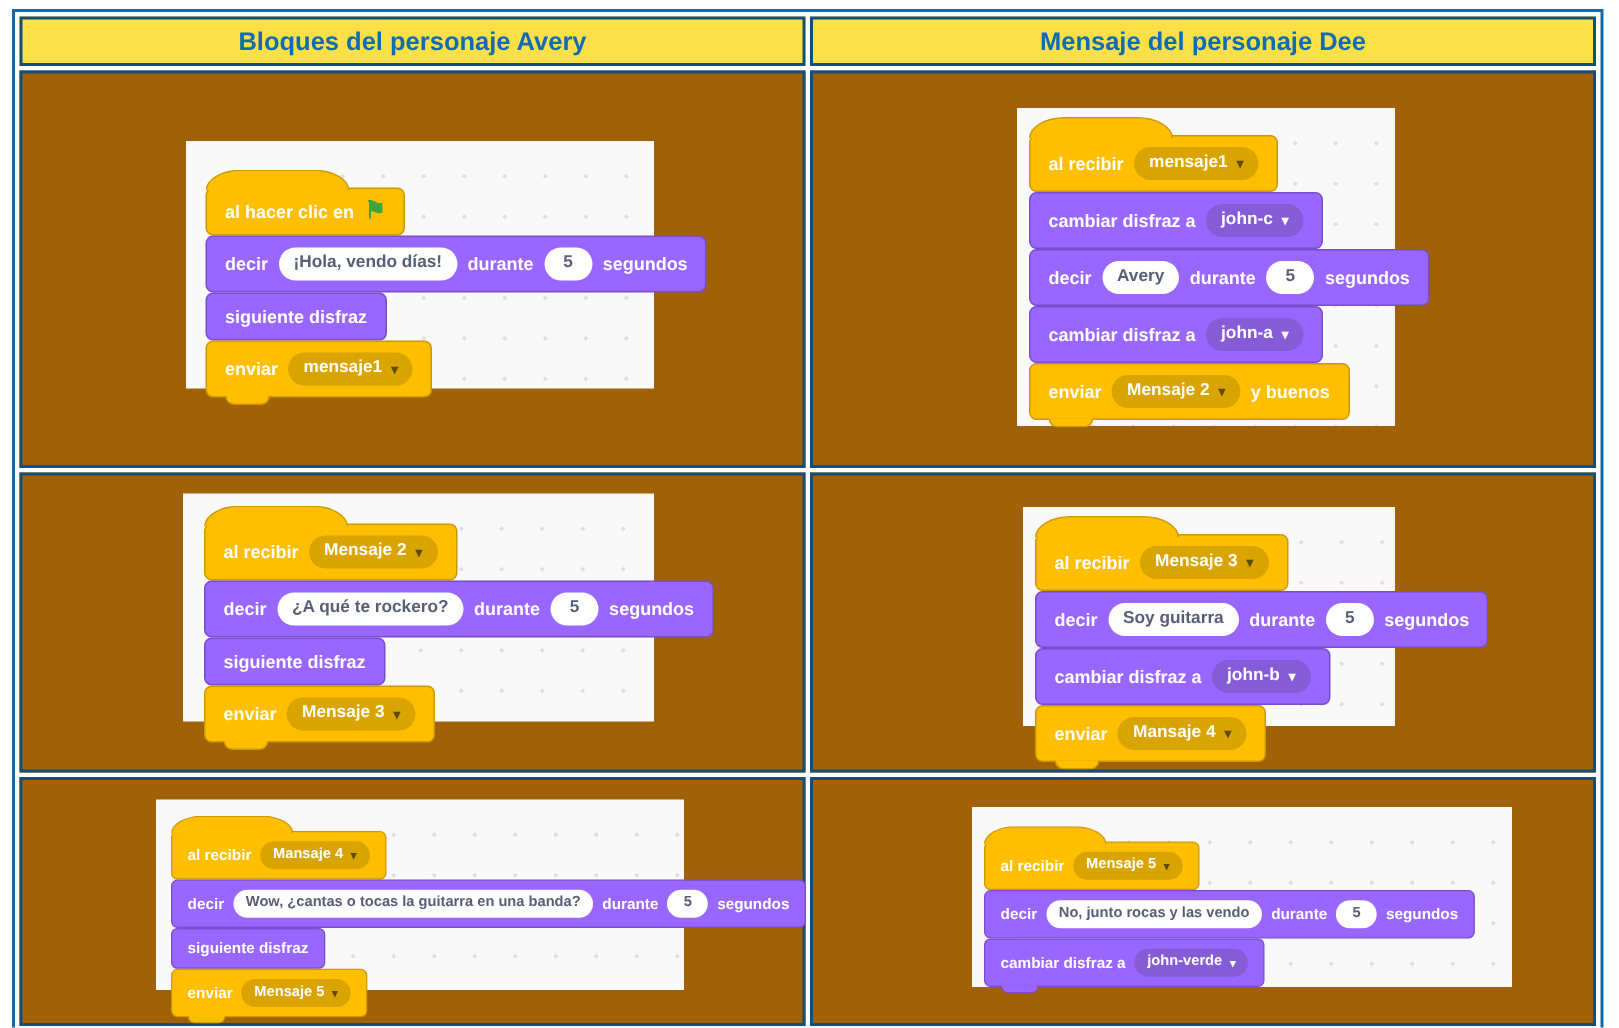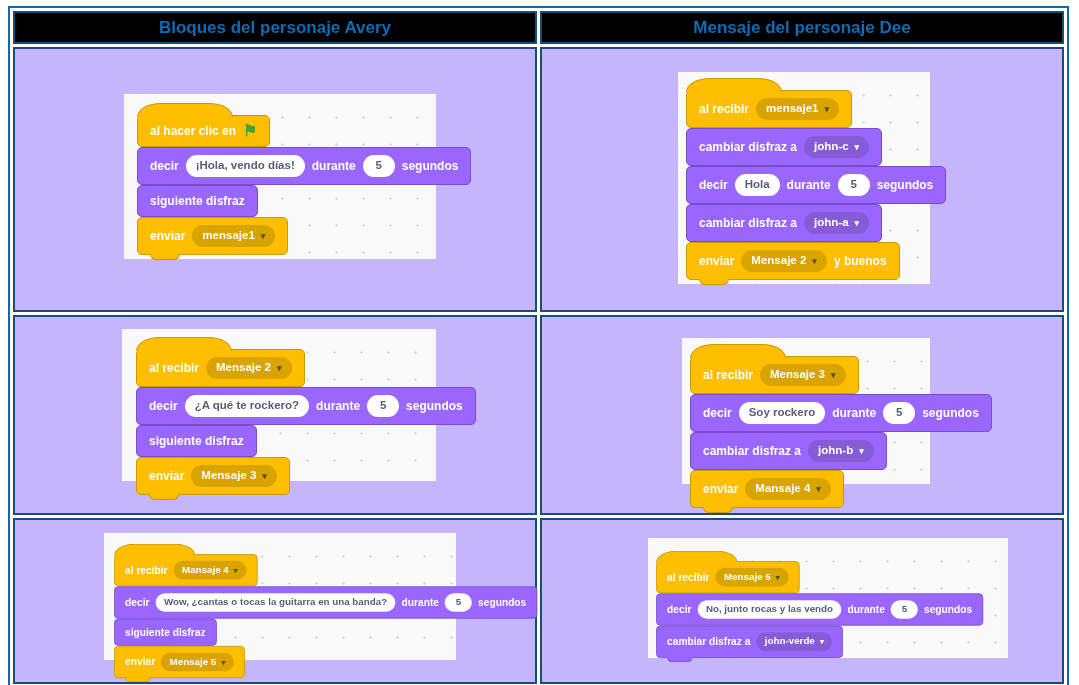--- a/index.html
+++ b/index.html
@@ -17,43 +17,43 @@
   html,body{margin:0;padding:0;background:#fff;}
   body{width:1079px;height:685px;font-family:"Liberation Sans",sans-serif;overflow:hidden;}
   table.blocks-table{
     border-collapse:separate;border-spacing:3px;
     border:2px solid var(--outer-border);
     margin:6px 8px;width:1061px;table-layout:fixed;
   }
   th.hdr{
     height:27px;border:2px solid var(--cell-border);
     color:var(--header-blue);font-size:17px;font-weight:bold;text-align:center;
-    background:#000000;
+    background:#fde047;
   }
   td.cell{
     border:2px solid var(--cell-border);
-    position:relative;background:#c4b5fd;padding:0;vertical-align:top;margin-left:31px;
+    position:relative;background:#a16207;padding:0;vertical-align:top;margin-left:31px;
   }
   td.r1{height:261px;} td.r2{height:196px;} td.r3{height:162px;}
 
   .ws{
     position:absolute;
     background-color:var(--ws-bg);
     background-image:radial-gradient(circle,#dcdcdc 1.3px,transparent 1.4px);
     background-size:27px 27px;background-position:10px 10px;
   }
   .ws-a1{left:109px;top:45px;width:312px;height:165px;}
   .ws-d1{left:136px;top:23px;width:252px;height:212px;}
   .ws-a2{left:107px;top:12px;width:314px;height:152px;}
   .ws-d2{left:140px;top:21px;width:248px;height:146px;}
   .ws-a3{left:89px;top:13px;width:352px;height:127px;}
   .ws-d3{left:106px;top:18px;width:360px;height:120px;}
 
   .stack{position:absolute;display:flex;flex-direction:column;align-items:flex-start;padding-top:13px;}
-  .st-a1{left:13px;top:8px;}
+  .st-a1{left:13px;top:18px;}
   .st-d1{left:8px;top:5px;}
   .st-a2{left:14px;top:7px;}
   .st-d2{left:8px;top:5px;}
   .st-a3{left:10px;top:10px;}
   .st-d3{left:8px;top:12px;}
   .sm{transform:scale(0.85);transform-origin:0 0;}
 
   .block{
     position:relative;display:inline-flex;align-items:center;gap:7px;
     height:32px;padding:0 12px;border-radius:5px;box-sizing:border-box;
@@ -140,21 +140,21 @@
           </div>
           <div class="block lk fld">
             <span>cambiar disfraz a</span>
             <span class="dd lk-dd">
               <span>john-c</span>
               <span class="arr">▾</span>
             </span>
           </div>
           <div class="block lk fld">
             <span>decir</span>
-            <span class="oval">Hola</span>
+            <span class="oval">Avery</span>
             <span>durante</span>
             <span class="oval num">5</span>
             <span>segundos</span>
           </div>
           <div class="block lk fld">
             <span>cambiar disfraz a</span>
             <span class="dd lk-dd">
               <span>john-a</span>
               <span class="arr">▾</span>
             </span>
@@ -208,21 +208,21 @@
         <div class="stack st-d2">
           <div class="block ev hat fld">
             <span>al recibir</span>
             <span class="dd ev-dd">
               <span>Mensaje 3</span>
               <span class="arr">▾</span>
             </span>
           </div>
           <div class="block lk fld">
             <span>decir</span>
-            <span class="oval">Soy rockero</span>
+            <span class="oval">Soy guitarra</span>
             <span>durante</span>
             <span class="oval num">5</span>
             <span>segundos</span>
           </div>
           <div class="block lk fld">
             <span>cambiar disfraz a</span>
             <span class="dd lk-dd">
               <span>john-b</span>
               <span class="arr">▾</span>
             </span>

